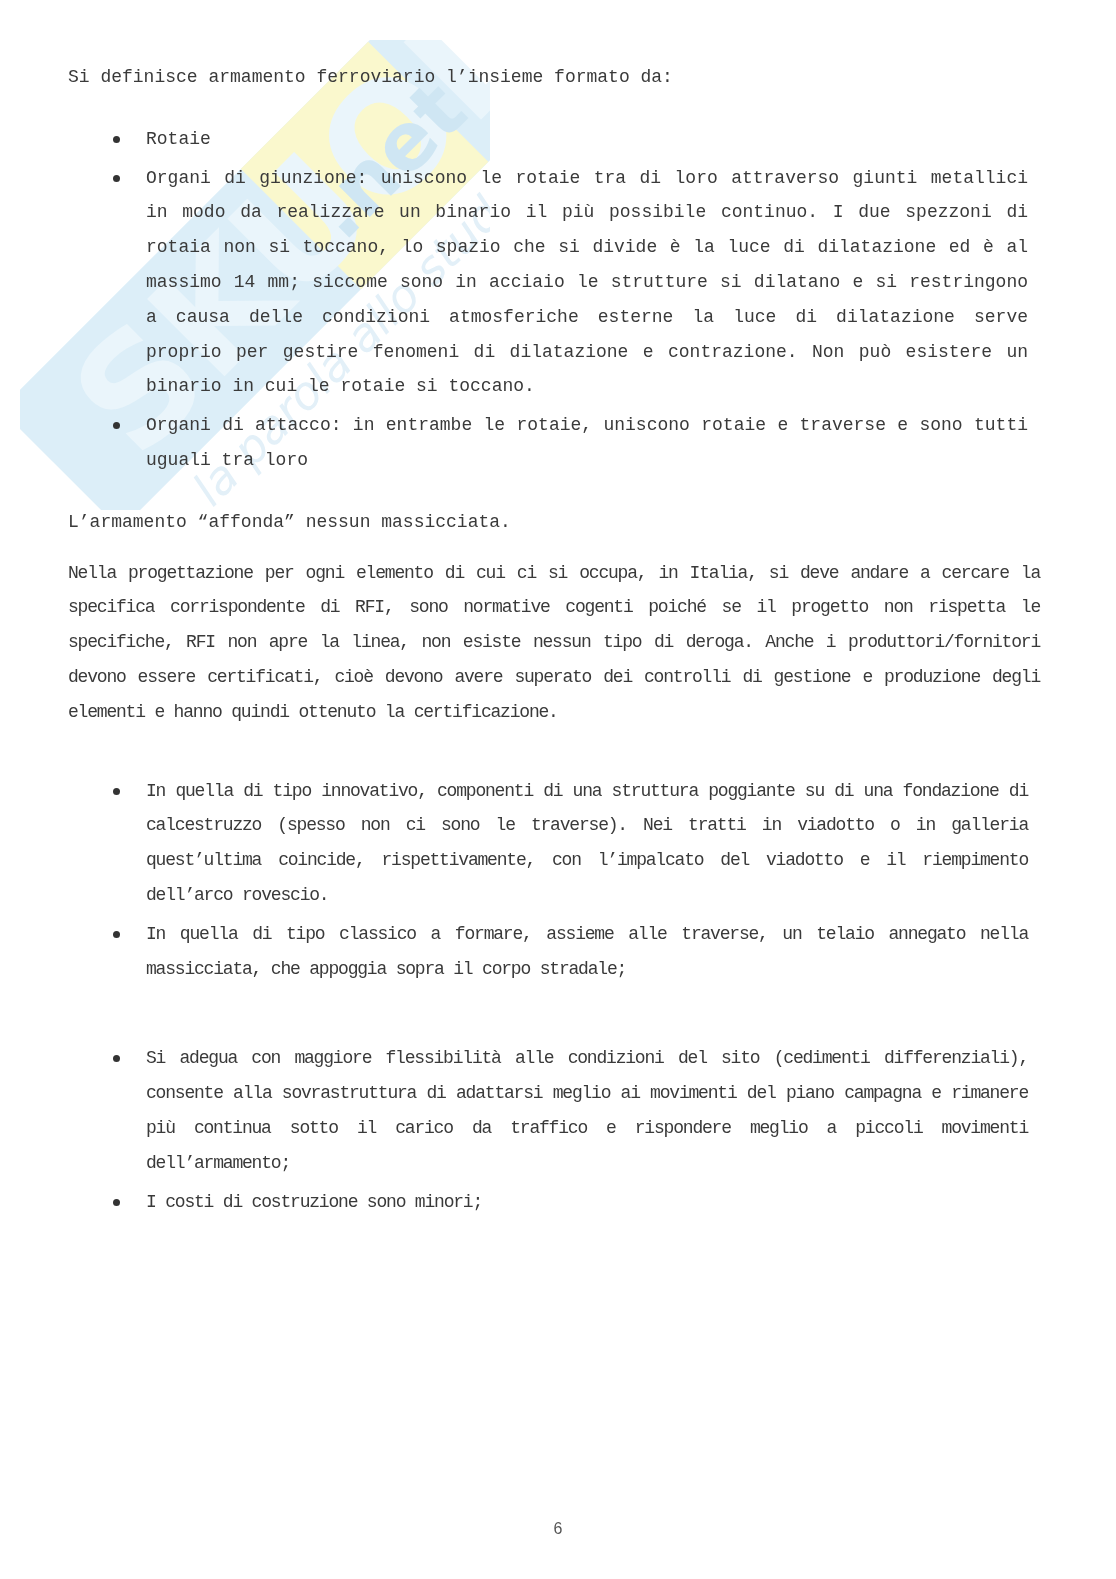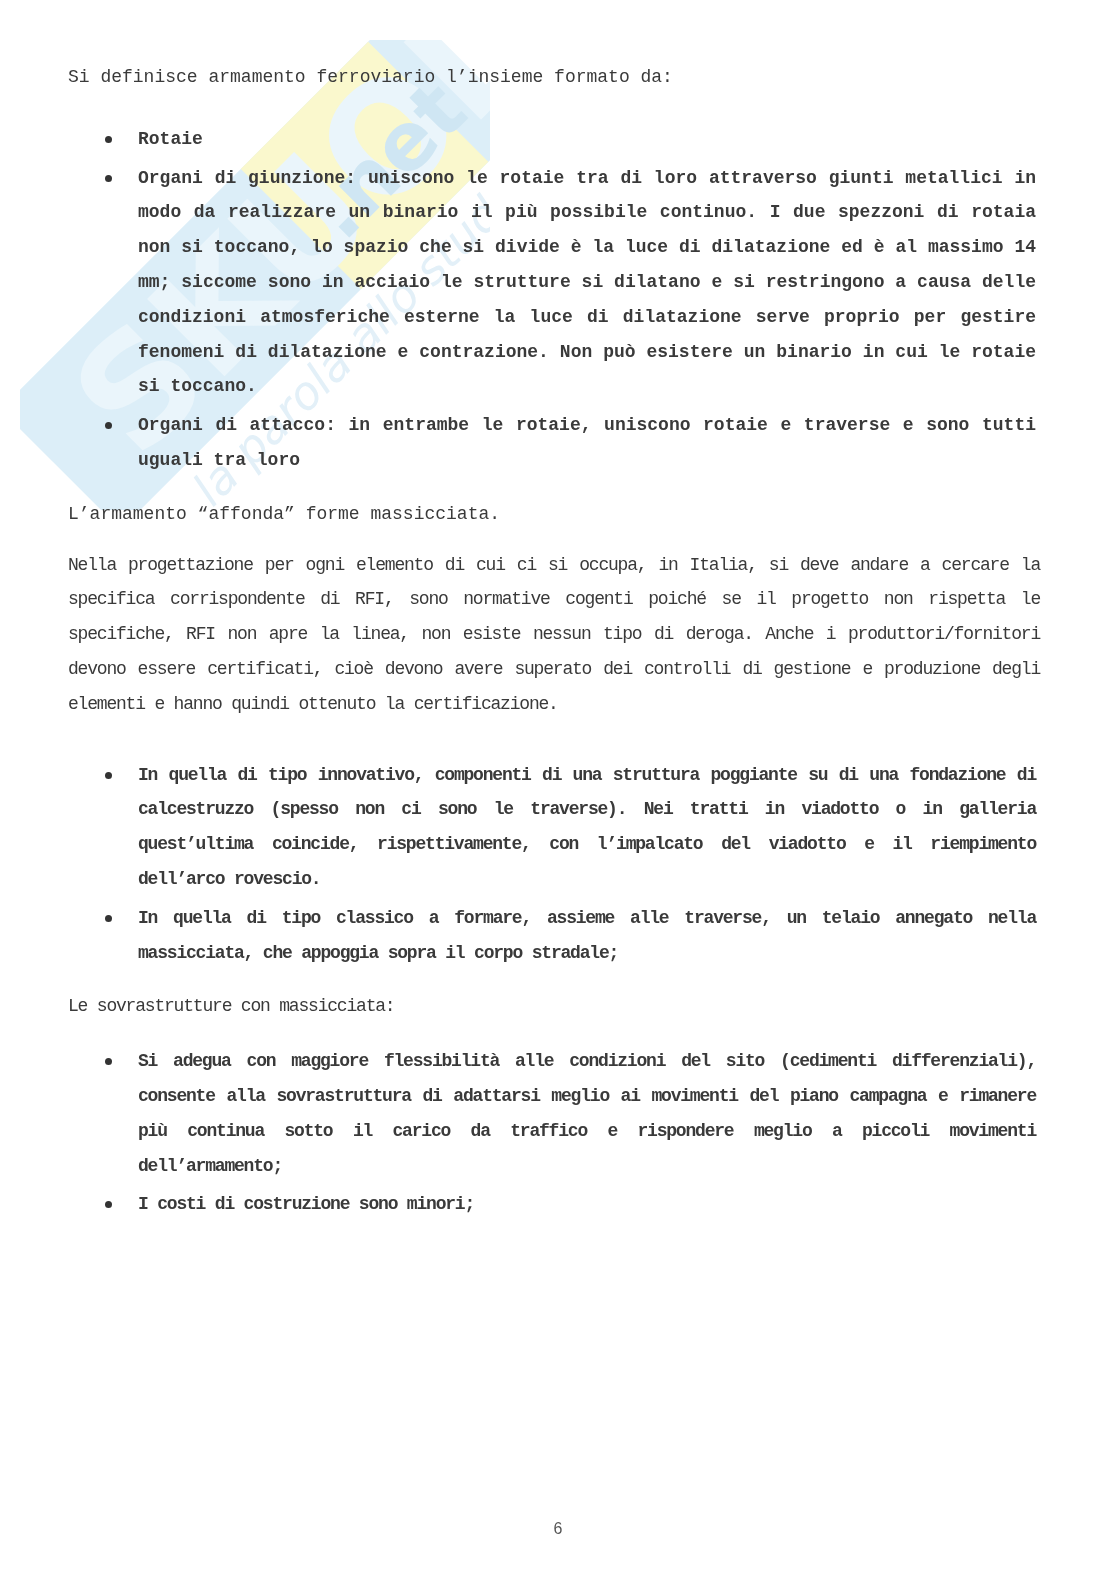--- a/index.html
+++ b/index.html
@@ -34,23 +34,22 @@
   p {
     margin: 0;
     font-size: 18px;
     line-height: 34.8px;
     text-align: justify;
     text-align-last: left;
   }
   .p-first { margin-bottom: 27px; }
   ul {
     list-style: none;
-    margin: 4px;
+    margin: 12px;
     padding: 0;
-    font-weight: bold;
   }
   li {
     position: relative;
     padding-left: 66px;
     font-size: 18px;
     line-height: 34.8px;
     text-align: justify;
     margin-bottom: 4px;
   }
   li::before {
@@ -98,36 +97,35 @@
 
   <p class="p-first">Si definisce armamento ferroviario l’insieme formato da:</p>
 
   <ul>
     <li>Rotaie</li>
     <li>Organi di giunzione: uniscono le rotaie tra di loro attraverso giunti metallici in modo da realizzare un binario il più possibile continuo. I due spezzoni di rotaia non si toccano, lo spazio che si divide è la luce di dilatazione ed è al massimo 14 mm; siccome sono in acciaio le strutture si dilatano e si restringono a causa delle condizioni atmosferiche esterne la luce di dilatazione serve proprio per gestire fenomeni di dilatazione e contrazione. Non può esistere un binario in cui le rotaie si toccano.</li>
     <li>Organi di attacco: in entrambe le rotaie, uniscono rotaie e traverse e sono tutti uguali tra loro</li>
   </ul>
 
   <div class="gap-sm"></div>
-  <p>L’armamento “affonda” forme massicciata.</p>
+  <p>L’armamento “affonda” nessun massicciata.</p>
 
   <div class="narrow">
     <div class="gap-md"></div>
     <p>Nella progettazione per ogni elemento di cui ci si occupa, in Italia, si deve andare a cercare la specifica corrispondente di RFI, sono normative cogenti poiché se il progetto non rispetta le specifiche, RFI non apre la linea, non esiste nessun tipo di deroga. Anche i produttori/fornitori devono essere certificati, cioè devono avere superato dei controlli di gestione e produzione degli elementi e hanno quindi ottenuto la certificazione.</p>
 
     <div class="gap-md"></div>
 
     <div class="gap-md"></div>
     <ul>
       <li>In quella di tipo innovativo, componenti di una struttura poggiante su di una fondazione di calcestruzzo (spesso non ci sono le traverse). Nei tratti in viadotto o in galleria quest’ultima coincide, rispettivamente, con l’impalcato del viadotto e il riempimento dell’arco rovescio.</li>
       <li>In quella di tipo classico a formare, assieme alle traverse, un telaio annegato nella massicciata, che appoggia sopra il corpo stradale;</li>
     </ul>
 
     <div class="gap-sm"></div>
-    <p>Le sovrastrutture con massicciata:</p>
 
     <div class="gap-md"></div>
     <ul>
       <li>Si adegua con maggiore flessibilità alle condizioni del sito (cedimenti differenziali), consente alla sovrastruttura di adattarsi meglio ai movimenti del piano campagna e rimanere più continua sotto il carico da traffico e rispondere meglio a piccoli movimenti dell’armamento;</li>
       <li>I costi di costruzione sono minori;</li>
     </ul>
   </div>
 </div>
 
 <div class="page-number">6</div>

